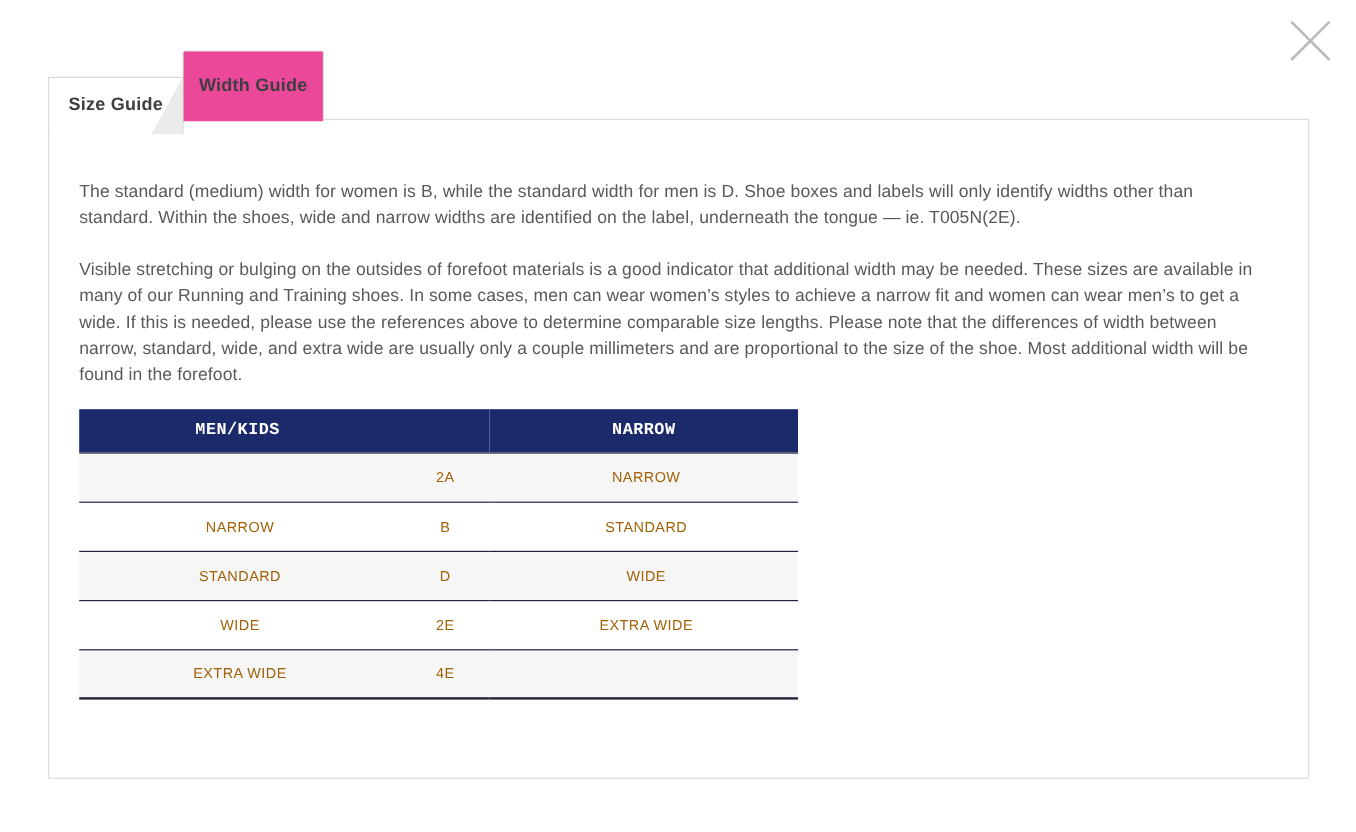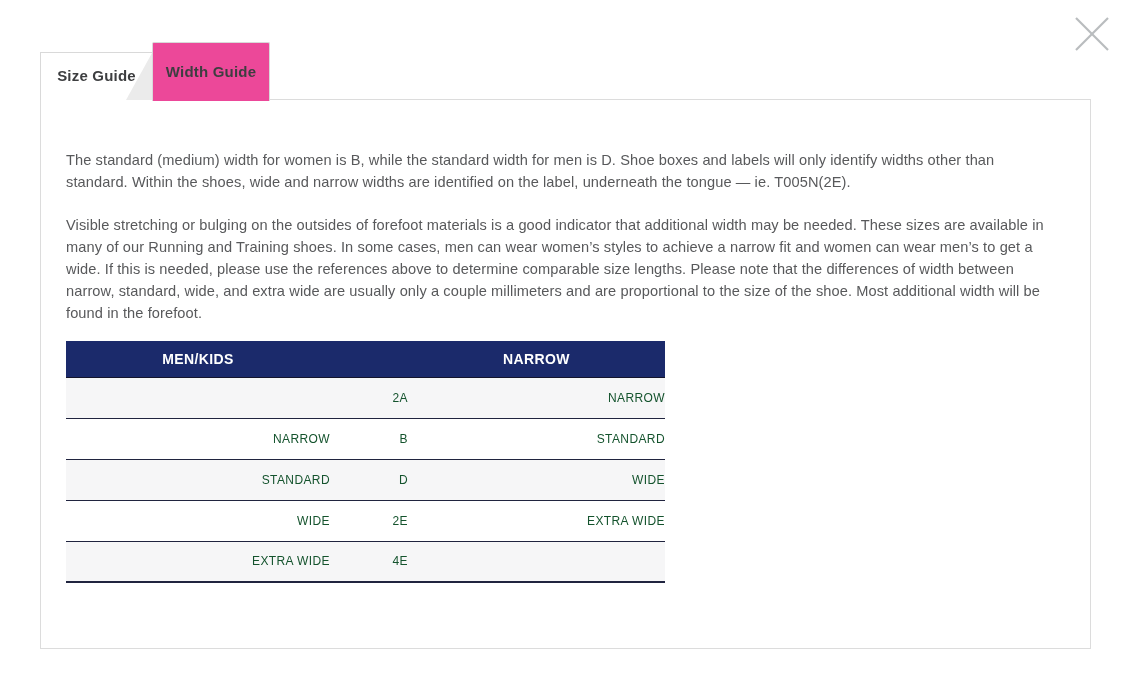--- a/index.html
+++ b/index.html
@@ -30,21 +30,21 @@
   .tab {
     position: absolute;
     font-size: 15px;
     font-weight: bold;
     color: #3d3e40;
     letter-spacing: 0.2px;
     cursor: pointer;
     text-align: center;
   }
   .tab-inactive {
-    left: 0; top: 10px;
+    left: 0; top: 22px;
     width: 113px; height: 48px;
     line-height: 46px;
     background: #ffffff;
     border: 1px solid #d9d9d9;
     border-bottom: none;
     z-index: 1;
     overflow: hidden;
   }
   .tab-inactive .corner {
     position: absolute;
@@ -96,28 +96,29 @@
   .width-table col.c3 { width: 257px; }
   .width-table thead th {
     background: #1b2a6b;
     color: #ffffff;
     font-size: 14px;
     font-weight: bold;
     letter-spacing: 0.4px;
     height: 36px;
     text-align: center;
     border-bottom: 1px solid #14142b;
+    font-family: Liberation Mono, monospace;
   }
   .width-table tbody td {
     height: 41px;
     font-size: 12px;
-    color: #14532d;
+    color: #a16207;
     letter-spacing: 0.4px;
     padding-left: 4px;
-    text-align: right;
+    text-align: center;
     vertical-align: middle;
     border-bottom: 1px solid #20243f;
   }
   .width-table tbody tr:nth-child(odd) { background: #f6f6f7; }
   .width-table tbody tr:nth-child(even) { background: #ffffff; }
   .width-table tbody tr:last-child td { border-bottom: 2px solid #20243f; }
 </style>
 </head>
 <body>
 

